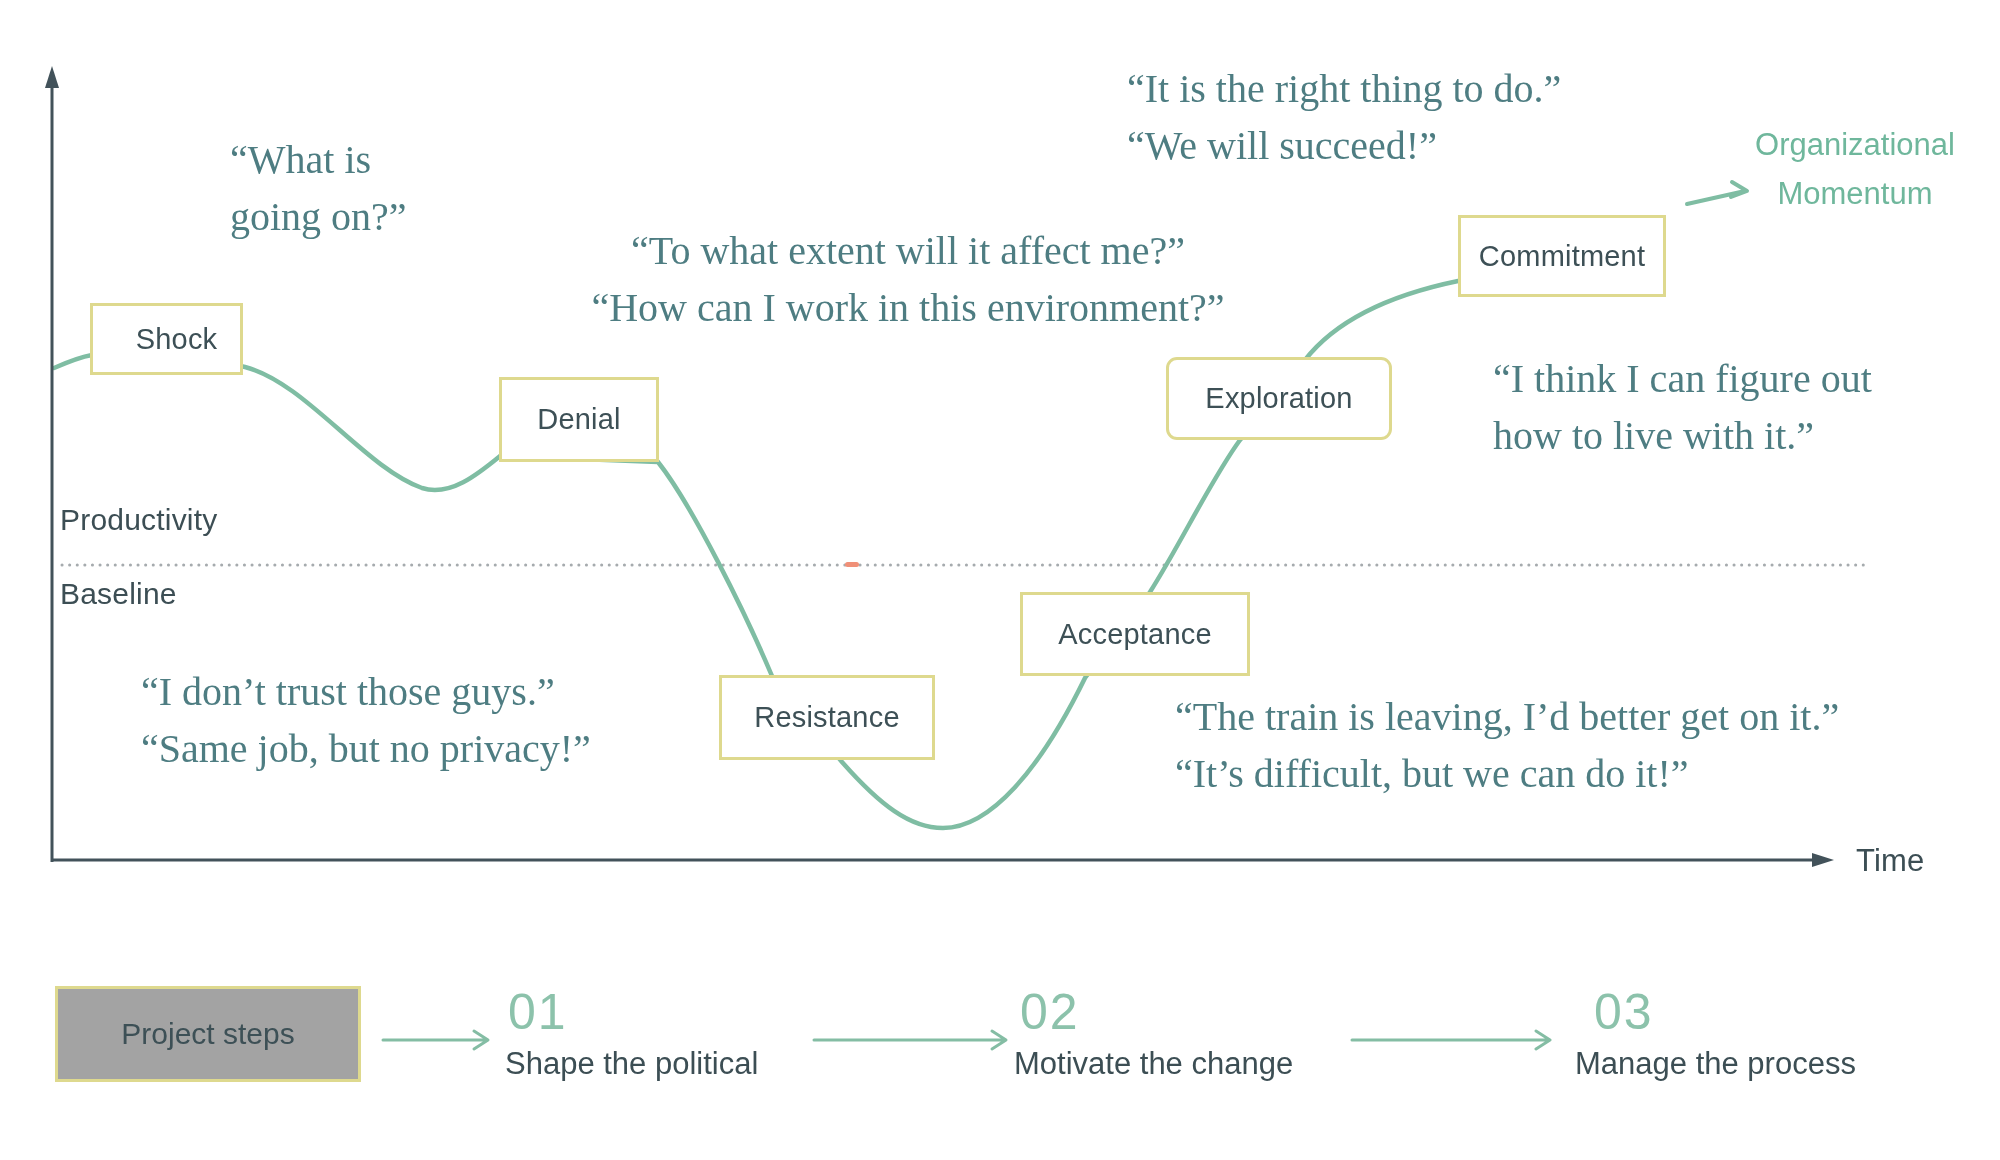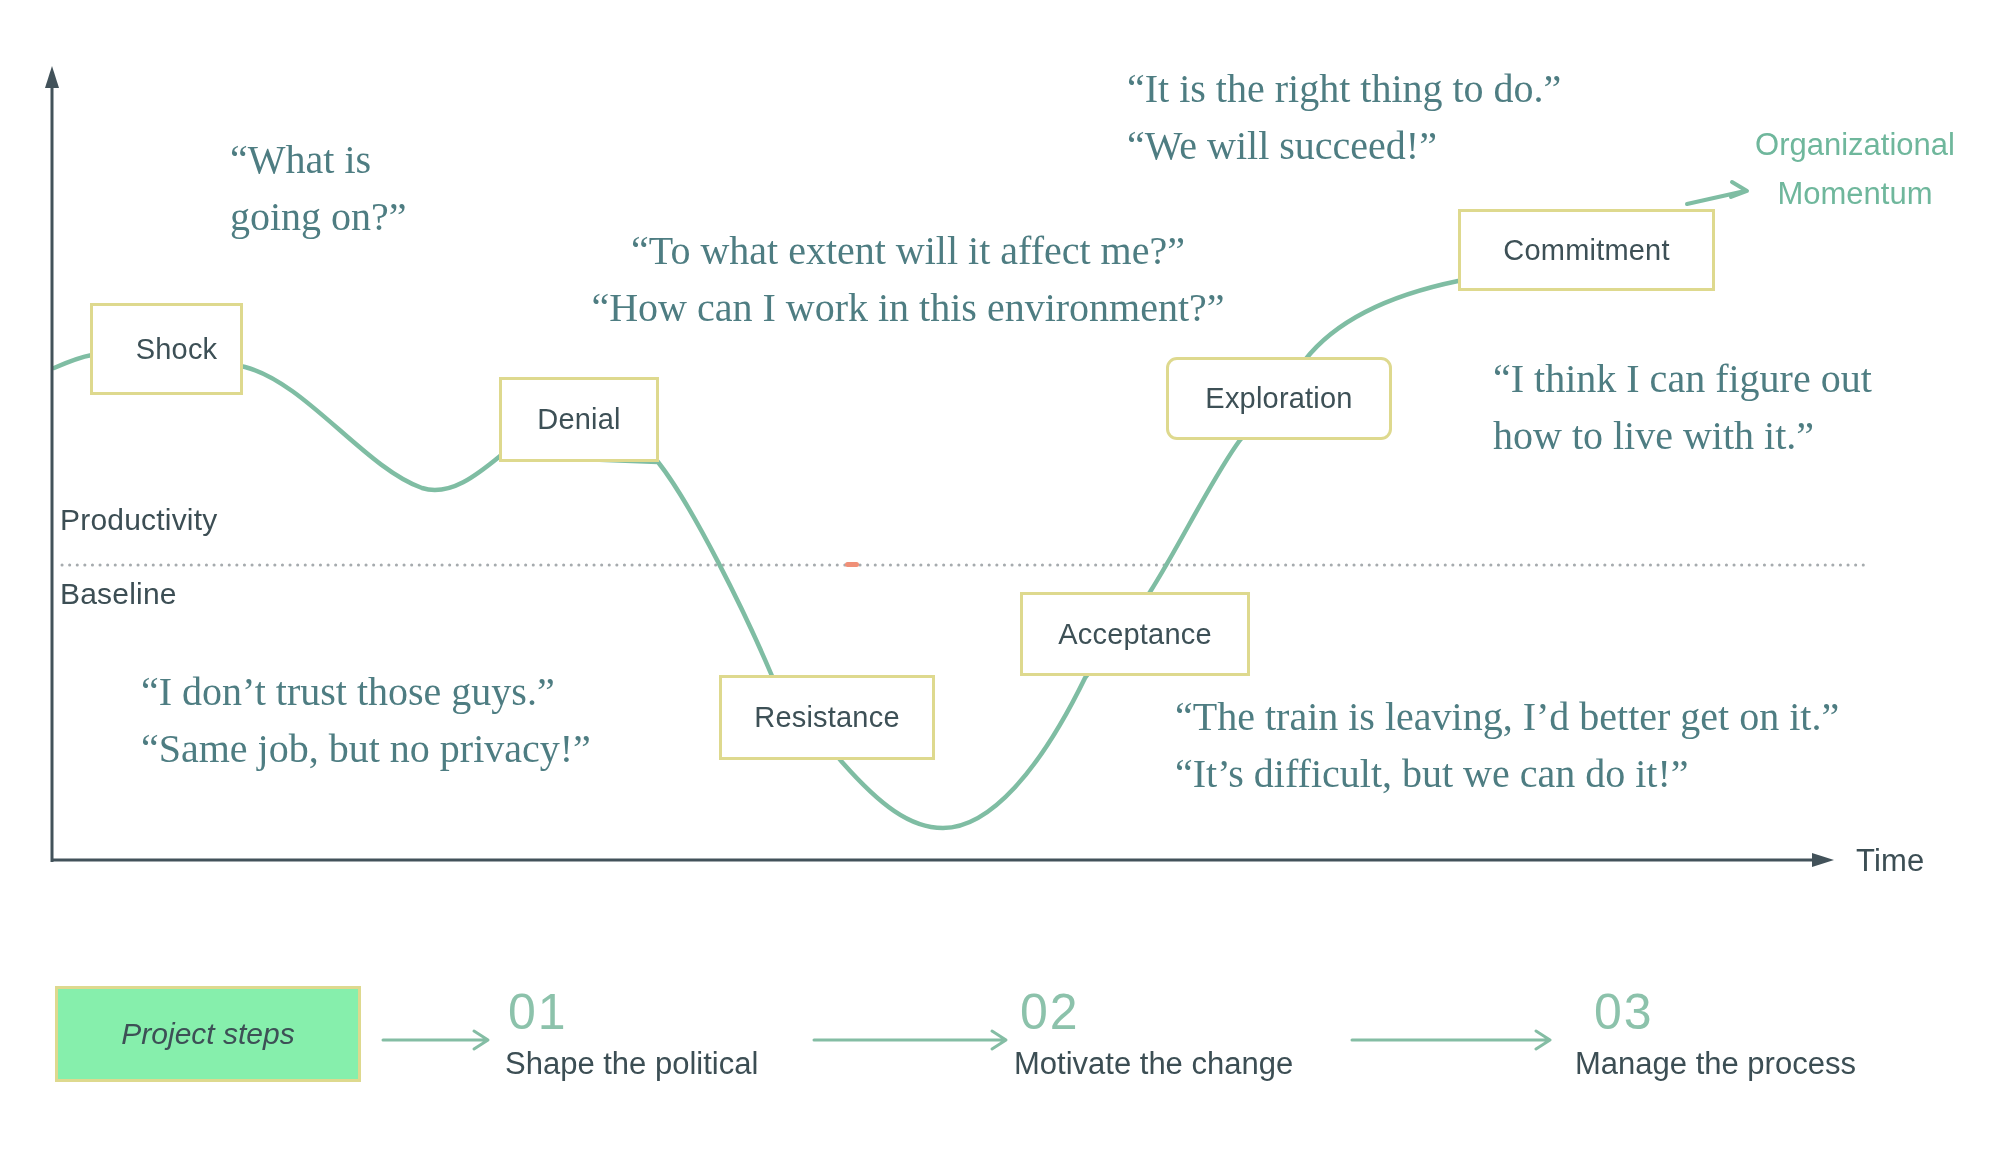--- a/index.html
+++ b/index.html
@@ -35,26 +35,26 @@
 
   .stage-box{
     position:absolute;
     background:#ffffff;
     border:3px solid var(--color-box_border);
     display:flex;align-items:center;justify-content:center;
     color:var(--color-box_text);
     font-size:29px;
     letter-spacing:0.2px;
   }
-  .box-shock      {left:90px;  top:303px; width:153px; height:92px;padding-left:20px;}
+  .box-shock      {left:90px;  top:303px; width:153px; height:72px;padding-left:20px;}
   .box-denial     {left:499px; top:377px; width:160px; height:85px;}
   .box-resistance {left:719px; top:675px; width:216px; height:85px;}
   .box-acceptance {left:1020px;top:592px; width:230px; height:84px;}
   .box-exploration{left:1166px;top:357px; width:226px; height:83px;border-radius:11px;}
-  .box-commitment {left:1458px;top:209px; width:257px; height:82px;}
+  .box-commitment {left:1458px;top:215px; width:208px; height:82px;}
 
   .quote{
     position:absolute;
     font-family:"Liberation Serif","DejaVu Serif",serif;
     color:var(--color-quote);
     font-size:40px;
     line-height:57px;
     white-space:nowrap;
   }
   .q-shock      {left:230px; top:131px;}
@@ -86,26 +86,25 @@
   .caption{
     position:absolute;
     left:51px;top:890px;
     color:var(--color-text);
     font-size:31px;
   }
 
   .steps-box{
     position:absolute;
     left:55px;top:986px;width:306px;height:96px;
-    background:#86efac;
+    background:#a3a3a3;
     border:3px solid var(--color-box_border);
     display:flex;align-items:center;justify-content:center;
     color:var(--color-box_text);
     font-size:30px;
-    font-style:italic;
   }
   .step-number{
     position:absolute;
     color:var(--color-number);
     font-size:50px;
     letter-spacing:2px;
   }
   .step-label{
     position:absolute;
     color:var(--color-text);

